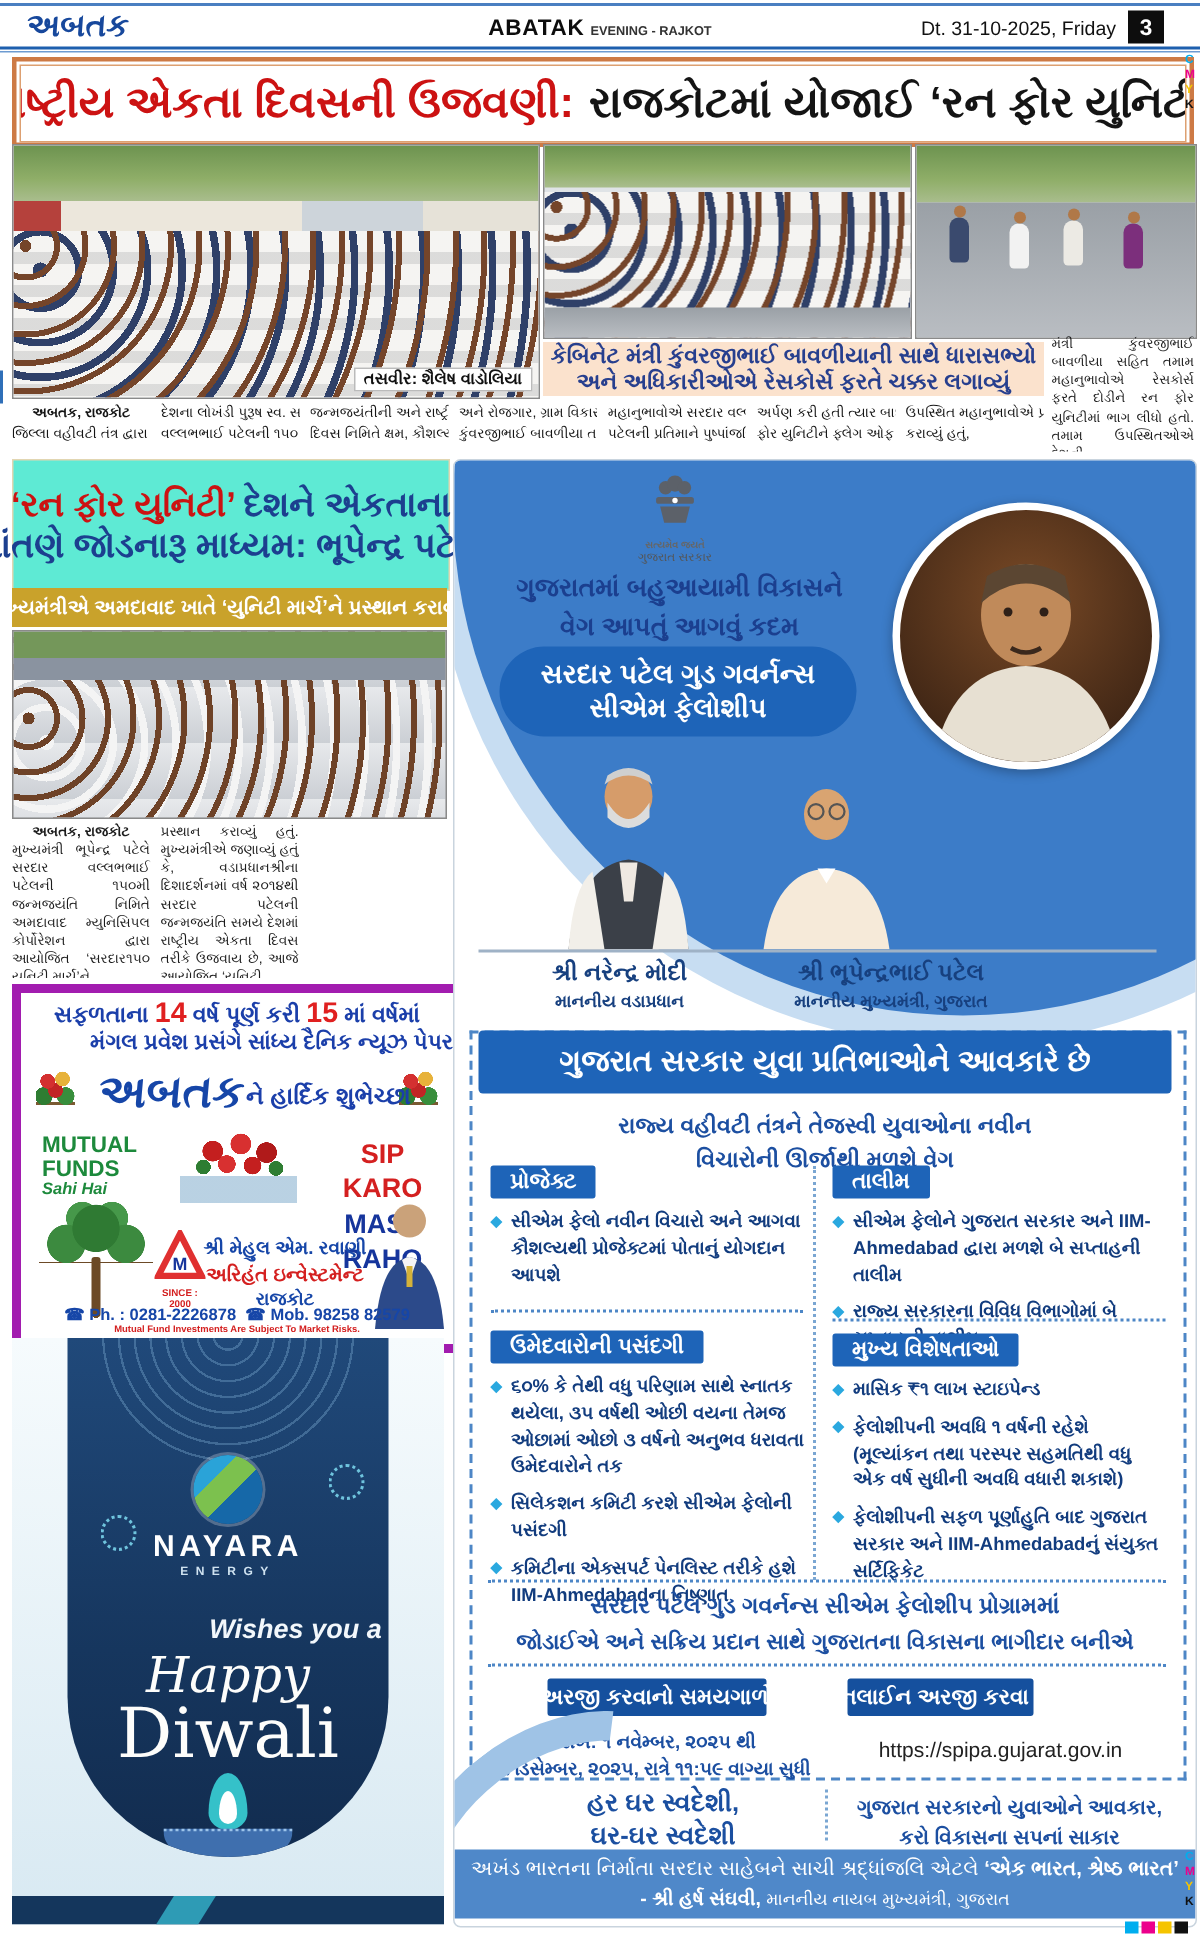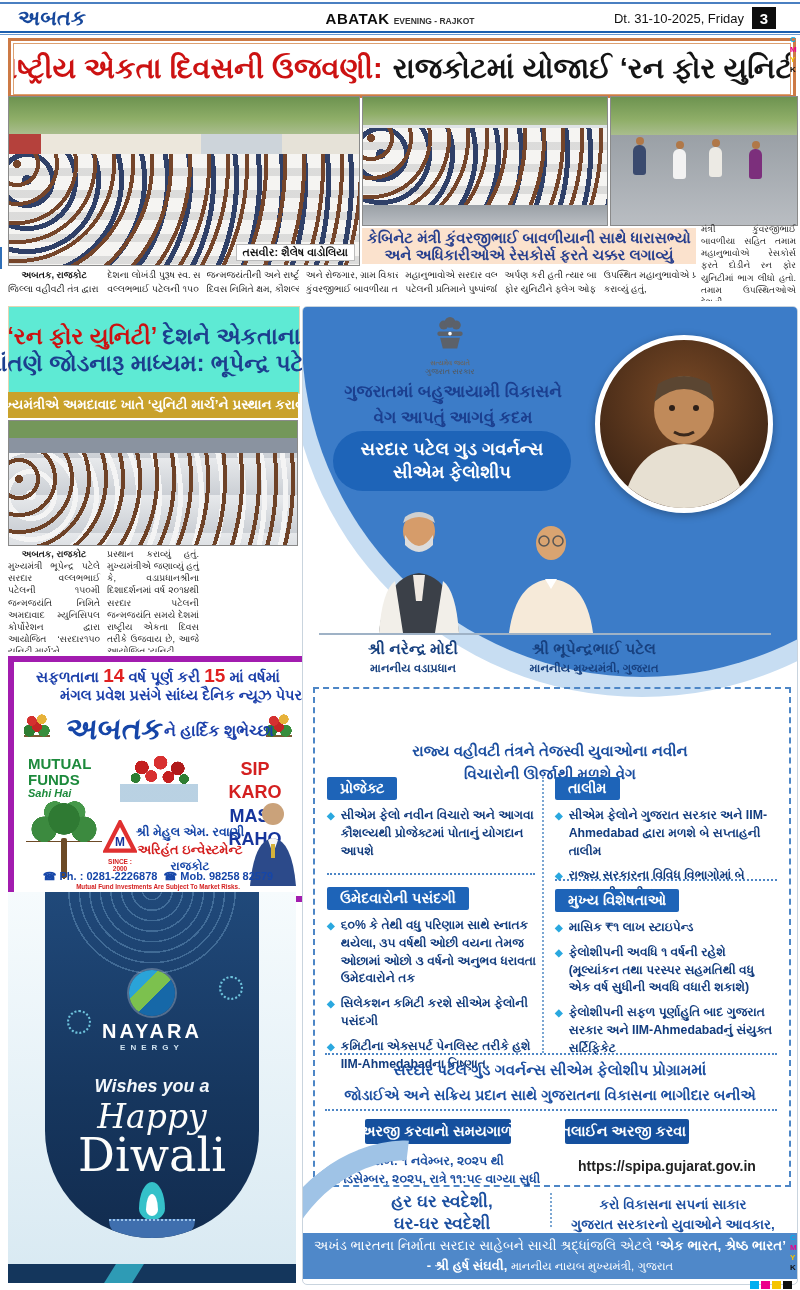--- a/index.html
+++ b/index.html
@@ -121,21 +121,21 @@
   .nay{position:absolute;left:8px;top:892px;width:288px;height:391px;background:linear-gradient(180deg,#f6fbfd,#d8e9f2);overflow:hidden;}
   .nay-arch{position:absolute;left:37px;top:0;width:214px;height:346px;border-radius:0 0 107px 107px;
     background:linear-gradient(180deg,#20497a,#16365e 60%,#122c4f);overflow:hidden;}
   .nay-mandala{position:absolute;left:50%;top:-92px;transform:translateX(-50%);width:180px;height:180px;border-radius:50%;
     background:repeating-radial-gradient(circle, rgba(150,200,235,0) 0 9px, rgba(150,200,235,.45) 9px 10.5px);opacity:.65;}
   .nay-spark{position:absolute;width:20px;height:20px;border:2px dotted #6fc4dd;border-radius:50%;}
   .nay-logo{position:absolute;left:50%;top:78px;transform:translateX(-50%);width:46px;height:46px;border-radius:50%;
     background:linear-gradient(135deg,#2aa3d8 0 32%,#7cc14e 32% 56%,#1668a8 56%);box-shadow:0 0 0 2px rgba(255,255,255,.25);}
   .nay-brand{position:absolute;left:0;top:128px;width:100%;text-align:center;color:#fff;font-size:20px;font-weight:800;letter-spacing:3px;}
   .nay-brand2{position:absolute;left:0;top:151px;width:100%;text-align:center;color:#cfe2f0;font-size:8px;font-weight:bold;letter-spacing:5px;}
-  .nay-wish{position:absolute;left:0;top:184px;width:100%;text-align:center;color:#f2f7fb;font-size:18px;font-style:italic;font-weight:600;}
+  .nay-wish{position:absolute;left:0;top:184px;width:100%;text-align:center;color:#f2f7fb;font-size:18px;font-style:italic;font-weight:600;padding-left:45px;}
   .nay-happy{position:absolute;left:0;top:205px;width:100%;text-align:center;color:#fdfdfb;font-size:33px;font-style:italic;
     font-family:"DejaVu Serif",serif;}
   .nay-diwali{position:absolute;left:0;top:236px;width:100%;text-align:center;color:#fdfdfb;font-size:46px;
     font-family:"DejaVu Serif",serif;}
   .nay-flame{position:absolute;left:50%;top:290px;transform:translateX(-50%);width:26px;height:38px;background:#35c1c9;
     border-radius:50% 50% 50% 50%/70% 70% 30% 30%;}
   .nay-flame:before{content:"";position:absolute;left:7px;top:12px;width:12px;height:22px;background:#fff;
     border-radius:50% 50% 50% 50%/70% 70% 30% 30%;}
   .nay-diya{position:absolute;left:50%;top:327px;transform:translateX(-50%);width:86px;height:24px;background:#3f6fae;
     border-radius:0 0 86px 86px/0 0 48px 48px;border-top:2px dotted #9cc4ea;}
@@ -170,21 +170,21 @@
   .f-bullet .dia{color:#2aa8df;font-size:10px;line-height:1.7;}
   .f-vdot{position:absolute;left:239px;top:470px;height:276px;border-left:2px dotted #7aa6d2;}
   .f-hdot{position:absolute;border-top:2px dotted #4d86c6;}
   .f-join{position:absolute;left:16px;top:754px;width:462px;text-align:center;white-space:nowrap;}
   .f-join .b{color:#1c4fa1;font-size:15px;font-weight:800;}
   .f-join .s{color:#1c4fa1;font-size:16px;font-weight:600;}
   .f-join2{position:absolute;left:16px;top:780px;width:462px;text-align:center;color:#1c4fa1;font-size:14.5px;font-weight:600;white-space:nowrap;}
   .f-chip2{position:absolute;height:25px;background:#15509e;color:#fff;font-size:14.5px;font-weight:800;
     display:flex;align-items:center;justify-content:center;border-radius:2px;white-space:nowrap;}
   .f-apply{position:absolute;left:12px;top:845px;width:236px;text-align:center;color:#1c4fa1;font-size:12.5px;font-weight:bold;line-height:1.45;}
-  .f-url{position:absolute;left:252px;top:851px;width:224px;text-align:center;color:#222;font-size:14px;font-weight:700;}
+  .f-url{position:absolute;left:252px;top:851px;width:224px;text-align:center;color:#222;font-size:14px;font-weight:400;}
   .f-swad{position:absolute;left:36px;top:884px;width:206px;text-align:center;color:#1b4fa0;font-size:17px;font-weight:800;line-height:1.3;white-space:nowrap;}
   .f-welc{position:absolute;left:258px;top:888px;width:224px;text-align:center;color:#1c4fa1;font-size:13.5px;font-weight:bold;line-height:1.5;white-space:nowrap;}
   .f-vdot2{position:absolute;left:247px;top:886px;height:34px;border-left:2px dotted #7aa6d2;}
   .f-footer{position:absolute;left:0;right:0;top:926px;height:46px;background:#4f88c9;color:#fff;text-align:center;
     display:flex;flex-direction:column;align-items:center;justify-content:center;line-height:1.5;}
   .f-footer .l1{font-size:13.5px;white-space:nowrap;}
   .f-footer .l1 b{font-weight:800;}
   .f-footer .l2{font-size:11.5px;white-space:nowrap;}
   .f-footer .l2 b{font-size:13px;font-weight:800;}
   .f-wedge{position:absolute;left:-48px;top:846px;width:200px;height:140px;border:20px solid transparent;
@@ -410,20 +410,21 @@
         <path d="M52 58 l6 10 l6 -10 Z" fill="#fff"></path>
       </svg>
     </div>
     <div class="f-photoline"></div>
     <div class="f-pname" style="left:20px;top:333px;width:180px;">શ્રી નરેન્દ્ર મોદી</div>
     <div class="f-ptitle" style="left:20px;top:355px;width:180px;">માનનીય વડાપ્રધાન</div>
     <div class="f-pname" style="left:196px;top:333px;width:190px;">શ્રી ભૂપેન્દ્રભાઈ પટેલ</div>
     <div class="f-ptitle" style="left:196px;top:355px;width:190px;">માનનીય મુખ્યમંત્રી, ગુજરાત</div>
 
     <div class="f-frame"></div>
+    <div class="f-banner">ગુજરાત સરકાર યુવા પ્રતિભાઓને આવકારે છે</div>
     <div class="f-intro">
       <div>રાજ્ય વહીવટી તંત્રને તેજસ્વી યુવાઓના નવીન</div>
         <div>વિચારોની ઊર્જાથી મળશે વેગ</div>
     </div>
 
     <div class="f-sec" style="left:24px;top:470px;width:208px;">
       <div class="f-chip">પ્રોજેક્ટ</div>
       <div class="f-bullet">
           <span class="dia">◆</span>
           <span>સીએમ ફેલો નવીન વિચારો અને આગવા કૌશલ્યથી પ્રોજેક્ટમાં પોતાનું યોગદાન આપશે</span>
@@ -487,22 +488,22 @@
     </div>
     <div class="f-url">https://spipa.gujarat.gov.in</div>
 
     <div class="f-wedge"></div>
     <div class="f-swad">
       <div>હર ઘર સ્વદેશી,</div>
         <div>ઘર-ઘર સ્વદેશી</div>
     </div>
     <div class="f-vdot2"></div>
     <div class="f-welc">
-      <div>કરો વિકાસના સપનાં સાકાર</div>
-        <div>ગુજરાત સરકારનો યુવાઓને આવકાર,</div>
+      <div>ગુજરાત સરકારનો યુવાઓને આવકાર,</div>
+        <div>કરો વિકાસના સપનાં સાકાર</div>
     </div>
     <div class="f-footer">
       <div class="l1"><span>અખંડ ભારતના નિર્માતા સરદાર સાહેબને સાચી શ્રદ્ધાંજલિ એટલે </span><b>‘એક ભારત, શ્રેષ્ઠ ભારત’</b></div>
       <div class="l2"><b>- શ્રી હર્ષ સંઘવી, </b><span>માનનીય નાયબ મુખ્યમંત્રી, ગુજરાત</span></div>
     </div>
   </div>
 
   <div class="marks" style="left:790px;top:36px;">
     <span class="mk-c">C</span>
       <span class="mk-m">M</span>

